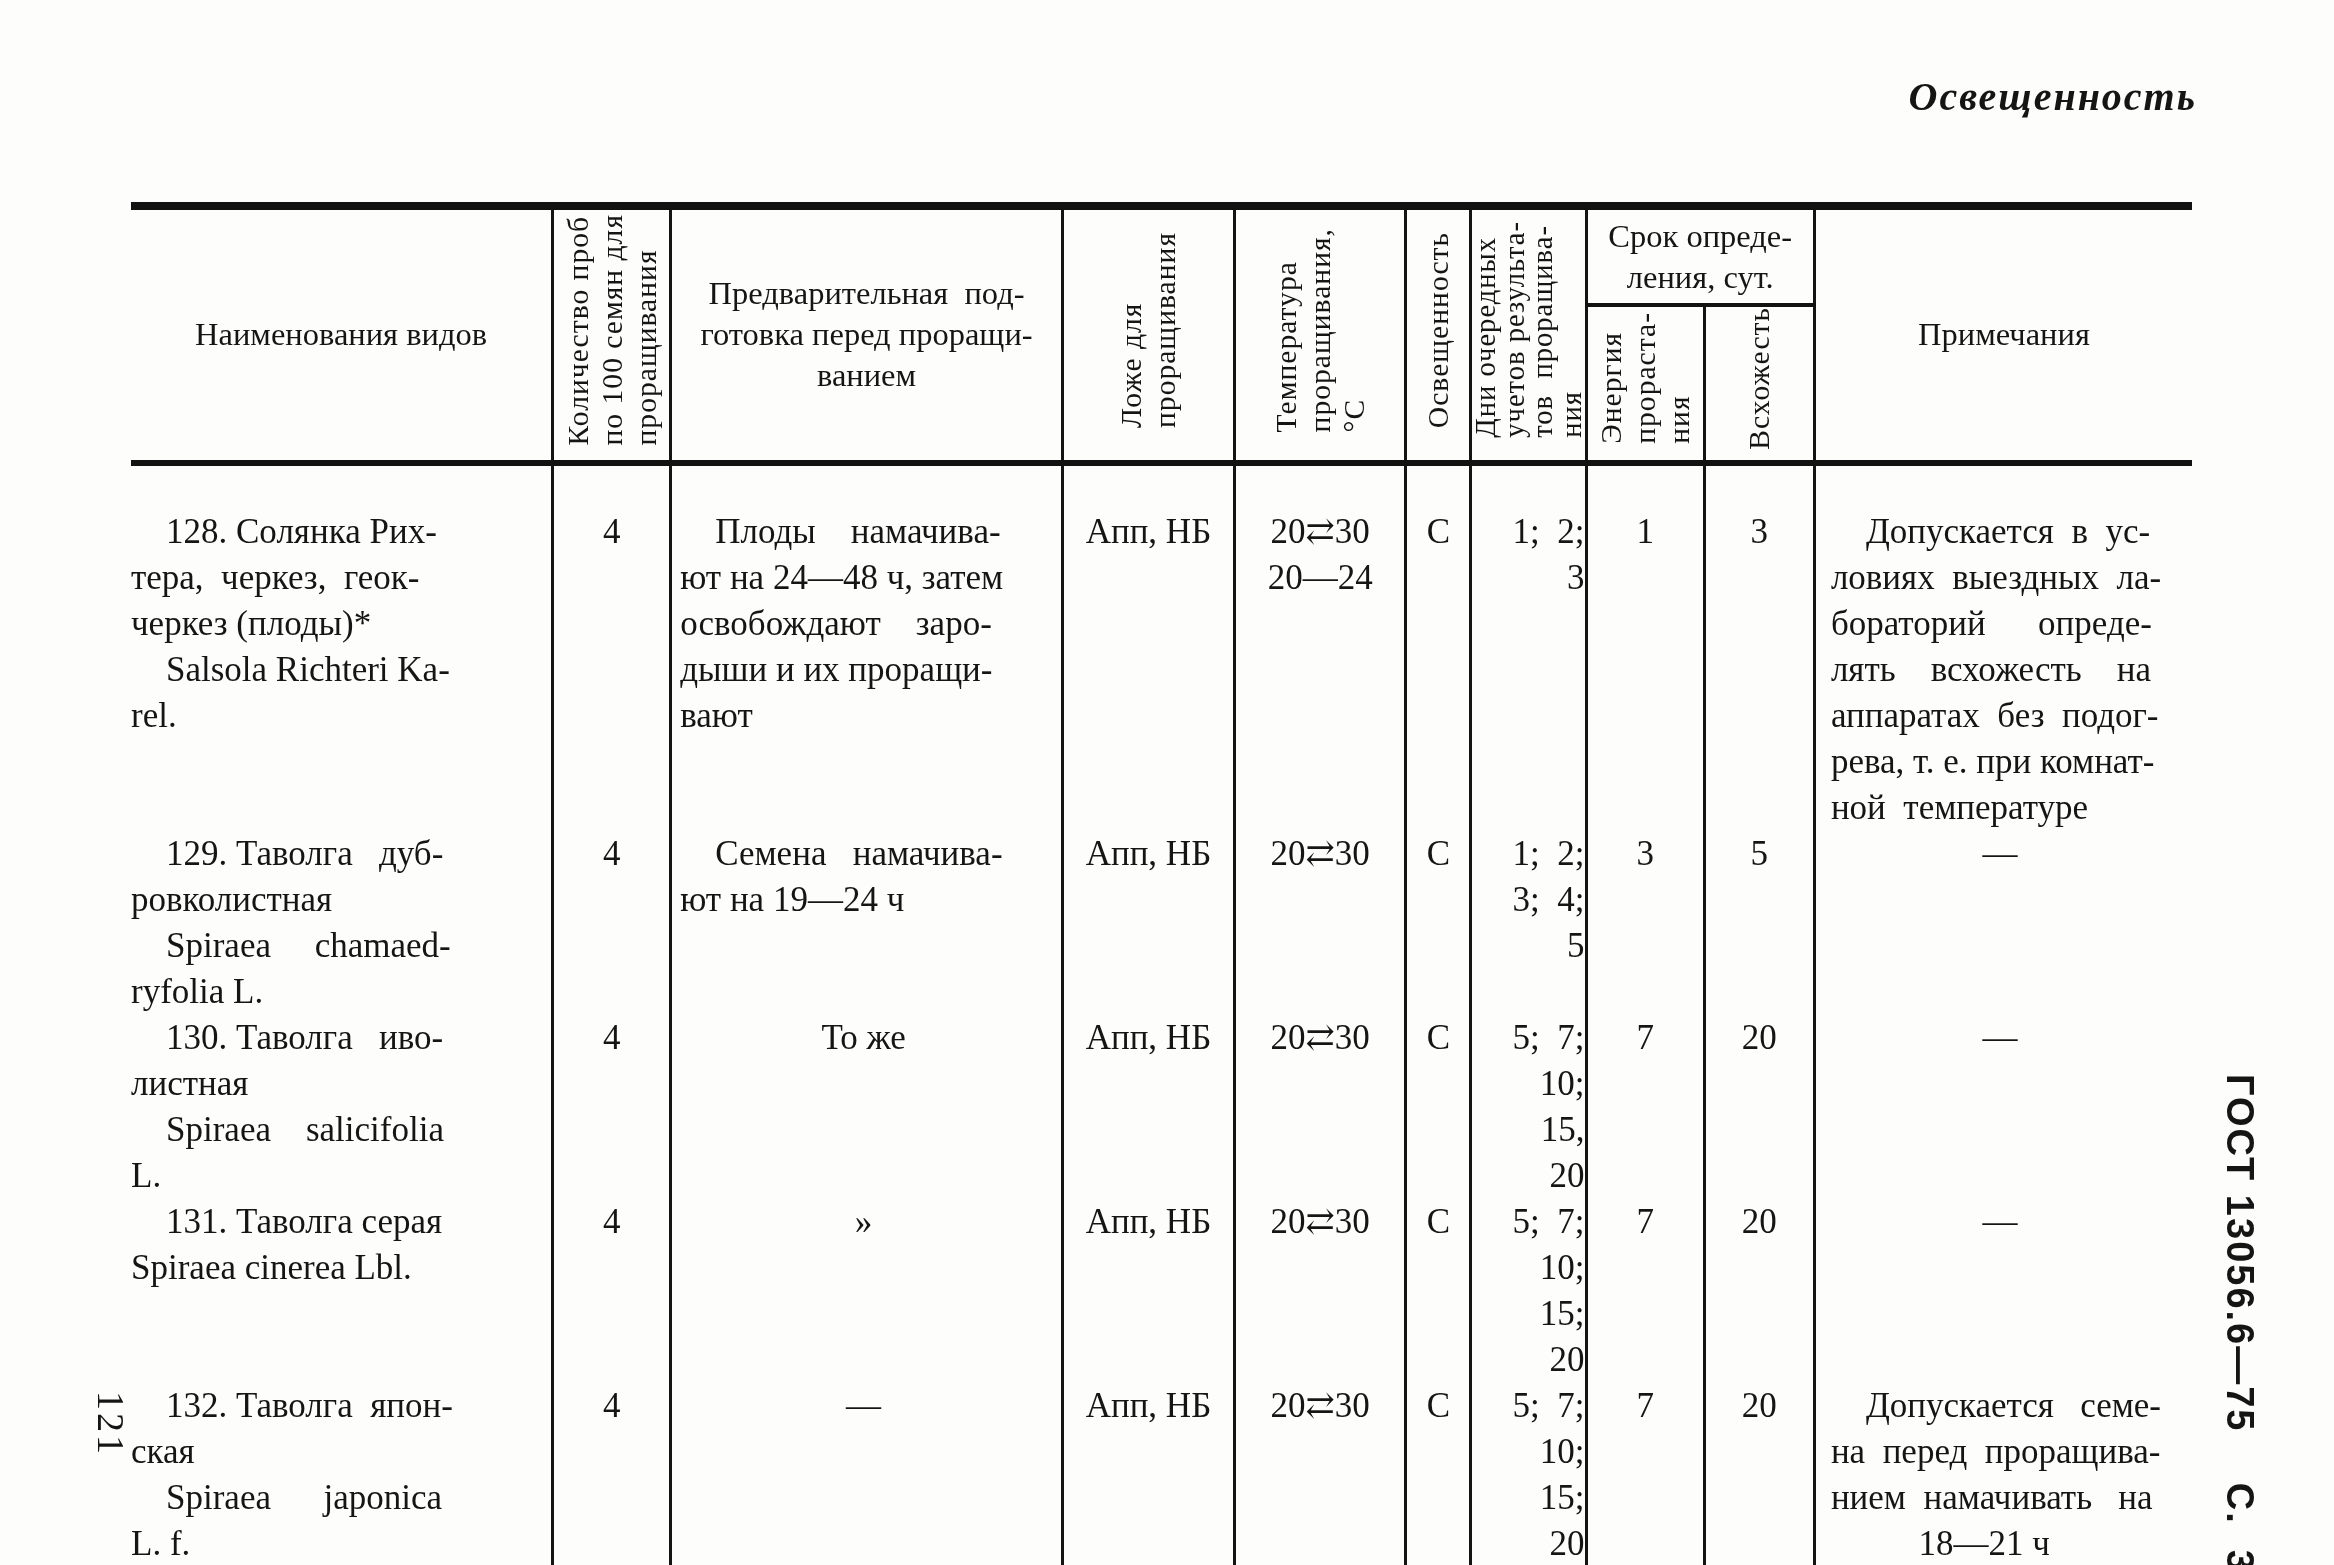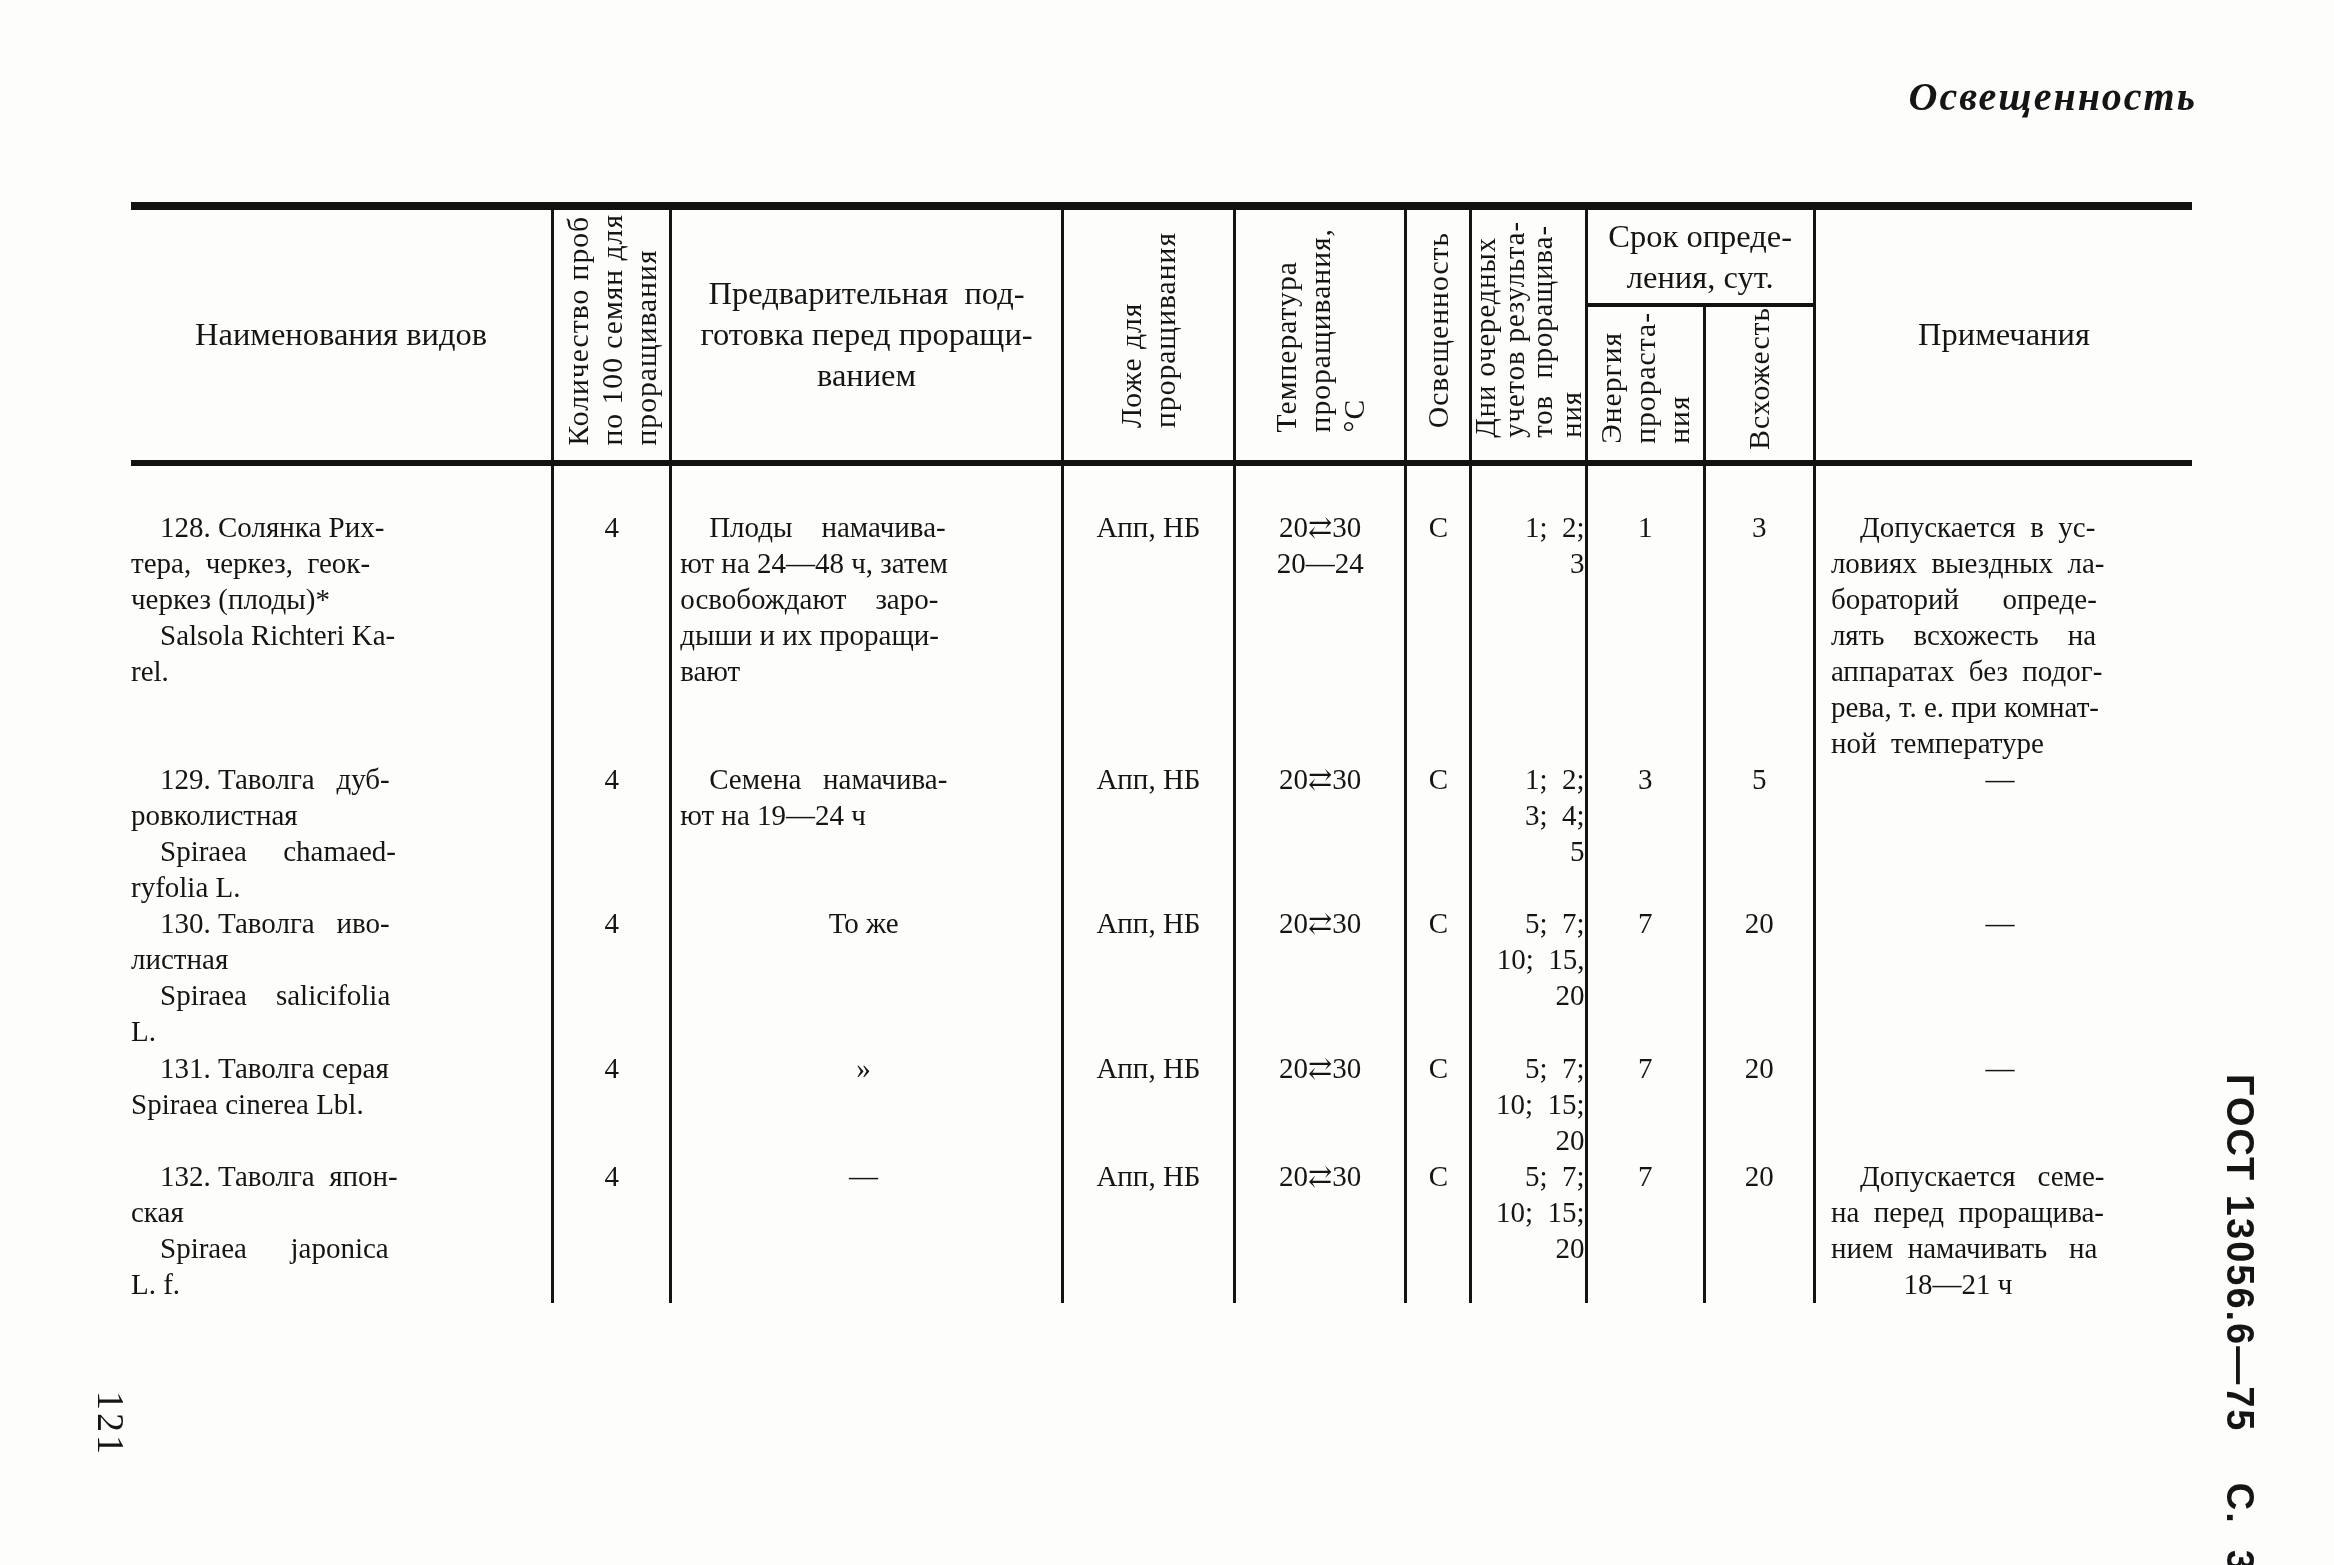--- a/index.html
+++ b/index.html
@@ -40,21 +40,21 @@
   thead th.hb{border-bottom:6.9px solid #121212;}
   thead th.group{border-bottom:4.9px solid #121212; vertical-align:middle;}
   thead th{vertical-align:middle; text-align:center; font-size:32.5px; line-height:41px;}
   .rot{
     display:inline-block; writing-mode:vertical-rl; transform:rotate(180deg);
     white-space:pre; font-size:29.6px; line-height:34px; letter-spacing:1px;
     text-align:left;
   }
   .rot.tight{line-height:28.6px; font-size:28.6px;}
   .ml{white-space:pre-wrap;margin-top:12px;}
-  tbody td{vertical-align:top; font-size:29px; line-height:36px;}
+  tbody td{vertical-align:top; font-size:35px; line-height:46px;}
   tbody tr:nth-child(1){height:296px;}
   tbody tr:nth-child(2){height:136px;}
   tbody tr:nth-child(3){height:145px;}
   tbody tr:nth-child(4){height:103px;}
   tbody tr:nth-child(5){height:145px;}
   tbody tr:nth-child(6){height:97px;}
   tbody tr:nth-child(7){height:99px;}
   tbody tr:nth-child(1) td{padding-top:43px;}
   td.name{padding-right:3.9px;}
   td.prep{padding-left:7.9px; padding-right:5.9px;}

